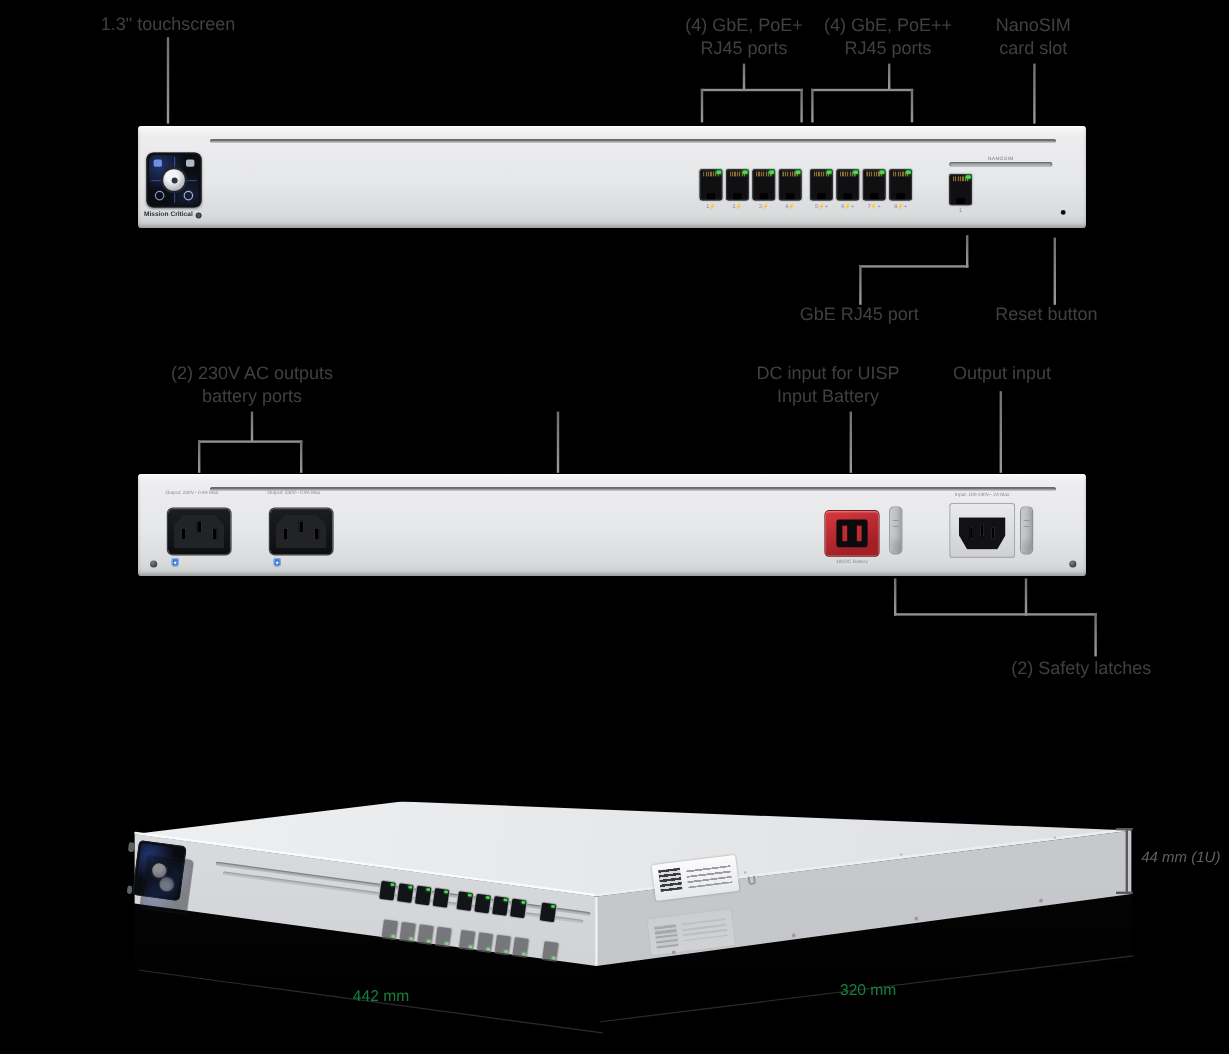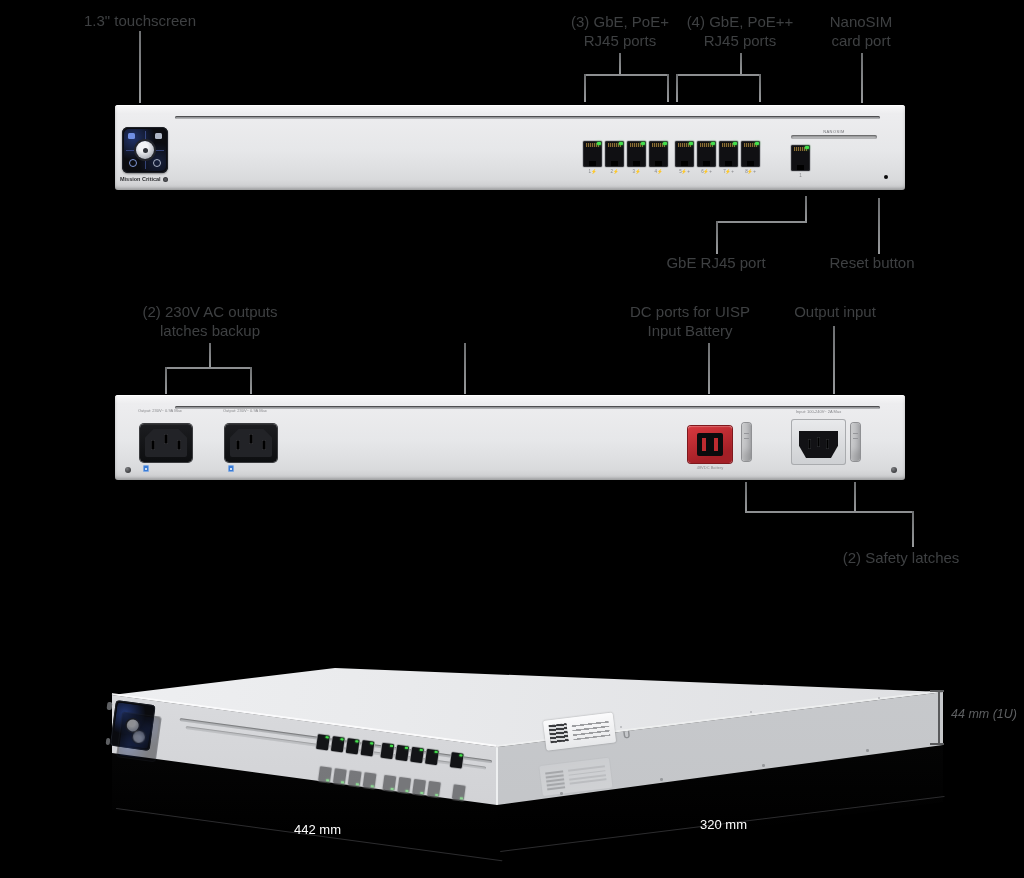--- a/index.html
+++ b/index.html
@@ -3,21 +3,21 @@
 <meta charset="utf-8">
 <style>
   html,body{margin:0;padding:0;background:#000;}
   #stage{position:relative;width:1024px;height:878px;background:#000;overflow:hidden;
          font-family:"Liberation Sans",sans-serif;}
   
   .cl{position:absolute;color:#3e4042;font-size:15px;line-height:19px;text-align:center;}
   .cl span{display:block;}
   .vln{position:absolute;width:2px;background:linear-gradient(180deg,#6d6f71,#989a9c);}
   .hln{position:absolute;height:2px;background:#8d8f91;}
-  .dimtxt{position:absolute;font-size:13px;color:#ffffff;}
+  .dimtxt{position:absolute;font-size:13px;color:#15803d;}
   .dimgray{position:absolute;font-size:12.5px;color:#5d5f61;}
   
   .unit{position:absolute;left:115px;width:790px;height:85px;border-radius:3px;
         background:linear-gradient(180deg,#f8f8f9 0%,#ededef 10%,#e6e7e9 55%,#d9dadc 88%,#c8c9cb 100%);
         box-shadow:inset 0 1px 0 #ffffff, inset 0 -2px 3px rgba(0,0,0,.22);}
   .vent{position:absolute;left:60px;right:25px;top:11px;height:3px;border-radius:2px;
         background:linear-gradient(180deg,#85868a,#b8b9bb);box-shadow:inset 0 1px 1px rgba(0,0,0,.5);}
   
   .screen{position:absolute;left:7px;top:22px;width:46px;height:46px;border-radius:6px;
           background:#0b0c10;box-shadow:inset 0 0 0 1px #1d2027,0 1px 2px rgba(0,0,0,.4);}
@@ -139,40 +139,40 @@
 <body>
 
 <div id="stage">
 
   <div class="cl" style="left:60px;top:11px;width:160px;">
     <span>1.3" touchscreen</span>
   </div>
   <div class="vln" style="left:139px;top:31px;height:72px;"></div>
 
   <div class="cl" style="left:550px;top:12px;width:140px;">
-    <span>(3) GbE, PoE+</span>
+    <span>(4) GbE, PoE+</span>
     <span>RJ45 ports</span>
   </div>
   <div class="vln" style="left:619px;top:53px;height:22px;"></div>
   <div class="hln" style="left:584px;top:74px;width:85px;"></div>
   <div class="vln" style="left:584px;top:74px;height:28px;"></div>
   <div class="vln" style="left:667px;top:74px;height:28px;"></div>
 
   <div class="cl" style="left:670px;top:12px;width:140px;">
     <span>(4) GbE, PoE++</span>
     <span>RJ45 ports</span>
   </div>
   <div class="vln" style="left:740px;top:53px;height:22px;"></div>
   <div class="hln" style="left:676px;top:74px;width:85px;"></div>
   <div class="vln" style="left:676px;top:74px;height:28px;"></div>
   <div class="vln" style="left:759px;top:74px;height:28px;"></div>
 
   <div class="cl" style="left:791px;top:12px;width:140px;">
     <span>NanoSIM</span>
-    <span>card port</span>
+    <span>card slot</span>
   </div>
   <div class="vln" style="left:861px;top:53px;height:50px;"></div>
 
   <div class="unit" style="top:105px;">
     <div class="vent"></div>
     <div class="screen">
       <i class="cx"></i>
       <i class="cy"></i>
       <i class="ic tl"></i>
       <i class="ic tr"></i>
@@ -257,31 +257,31 @@
   <div class="cl" style="left:646px;top:253px;width:140px;">
     <span>GbE RJ45 port</span>
   </div>
   <div class="vln" style="left:878px;top:198px;height:56px;"></div>
   <div class="cl" style="left:802px;top:253px;width:140px;">
     <span>Reset button</span>
   </div>
 
   <div class="cl" style="left:125px;top:302px;width:170px;">
     <span>(2) 230V AC outputs</span>
-    <span>latches backup</span>
+    <span>battery ports</span>
   </div>
   <div class="vln" style="left:209px;top:343px;height:25px;"></div>
   <div class="hln" style="left:165px;top:367px;width:87px;"></div>
   <div class="vln" style="left:165px;top:367px;height:27px;"></div>
   <div class="vln" style="left:250px;top:367px;height:27px;"></div>
 
   <div class="vln" style="left:464px;top:343px;height:51px;"></div>
 
   <div class="cl" style="left:605px;top:302px;width:170px;">
-    <span>DC ports for UISP</span>
+    <span>DC input for UISP</span>
     <span>Input Battery</span>
   </div>
   <div class="vln" style="left:708px;top:343px;height:51px;"></div>
 
   <div class="cl" style="left:765px;top:302px;width:140px;">
     <span>Output input</span>
   </div>
   <div class="vln" style="left:833px;top:326px;height:68px;"></div>
 
   <div class="unit" style="top:395px;">

